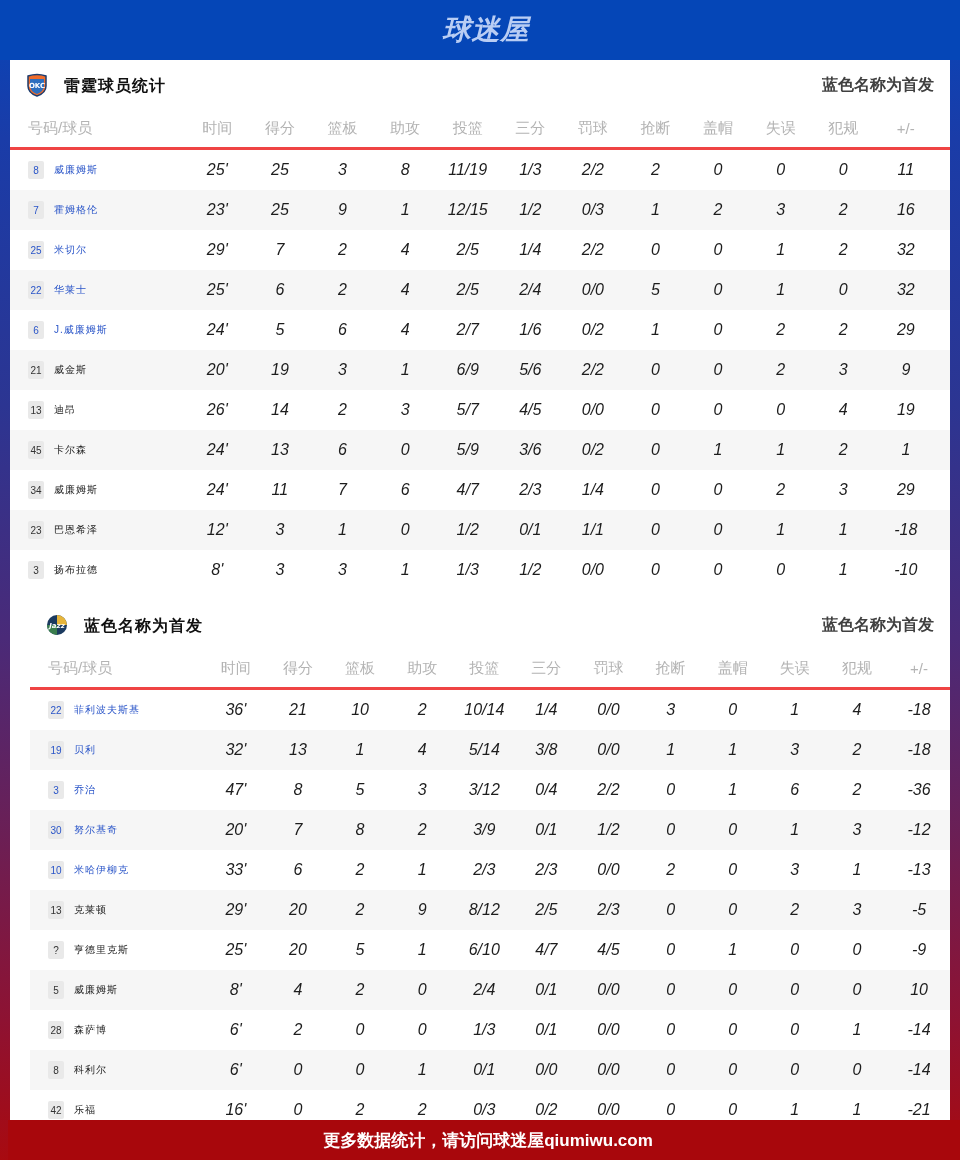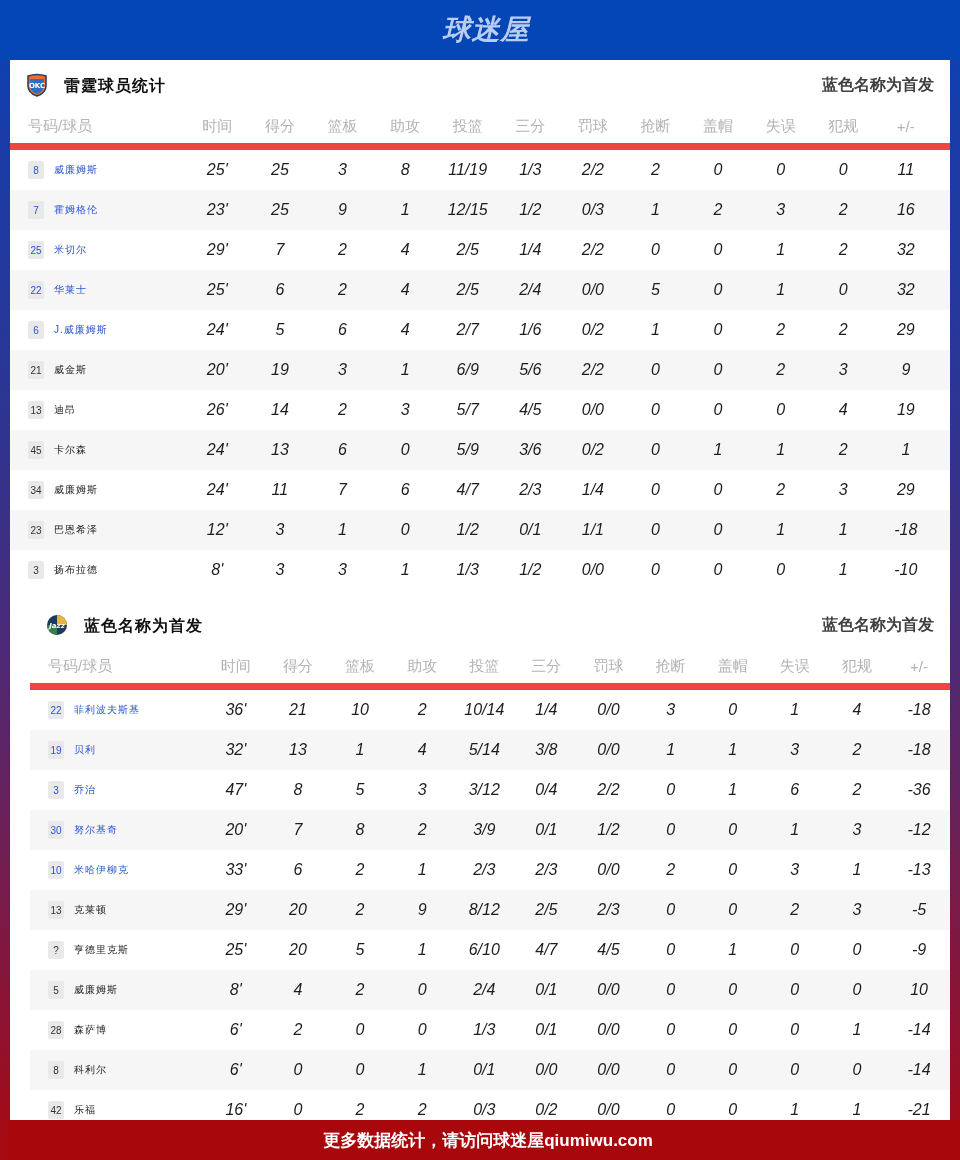--- a/index.html
+++ b/index.html
@@ -24,21 +24,21 @@
   .team-header {
     height: 50px; display: flex; align-items: center; justify-content: space-between;
     padding: 0 16px 0 16px;
   }
   .team-title { display: flex; align-items: flex-end; gap: 16px; }
   .team-logo { width: 22px; height: 24px; display: inline-flex; align-items: center; justify-content: center; }
   .team-name { font-size: 16px; font-weight: bold; color: #111; letter-spacing: 1px; }
   .starter-note { font-size: 16px; color: #404040; font-weight: bold; }
   .col-header {
     height: 40px; display: flex; align-items: center;
-    border-bottom: 7px solid #ef4444;
+    border-bottom: 3px solid #ef4444;
     color: #b3b3b3; font-size: 15px;
   }
   .row { height: 40px; display: flex; align-items: center; font-size: 16px; color: #1d1d1d; font-style: italic; }
   .row.alt { background: #f6f6f6; }
   .c-player { width: 176px; padding-left: 18px; display: flex; align-items: center; font-style: normal; }
   .c { width: 62.6px; text-align: center; }
   .col-header .c-player { font-style: normal; }
   .jersey {
     width: 16px; height: 18px; background: #e9e9e9; border-radius: 2px;
     font-size: 10px; color: #333; display: inline-flex; align-items: center; justify-content: center;

